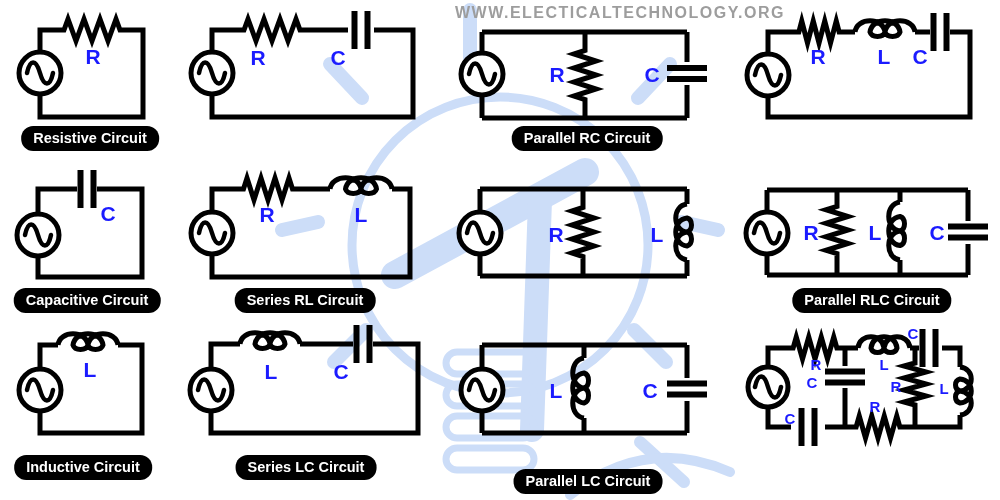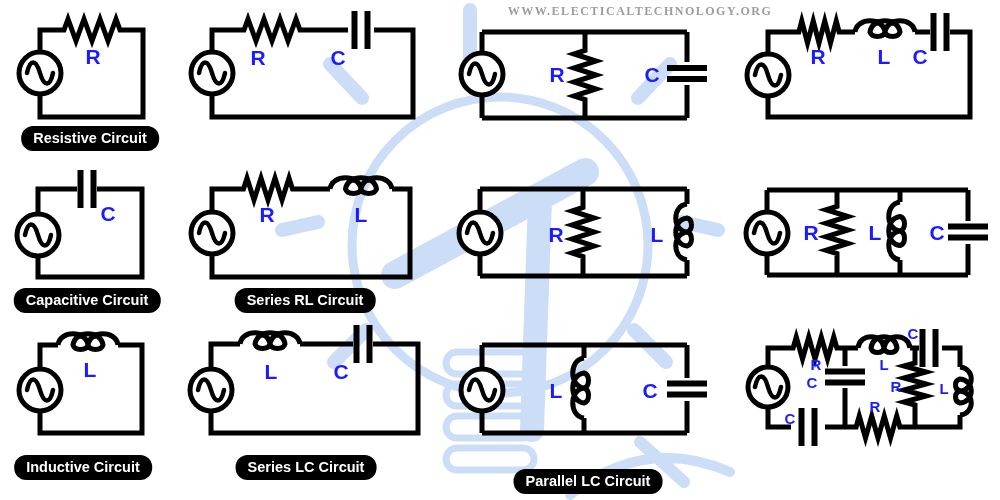--- a/index.html
+++ b/index.html
@@ -1,21 +1,21 @@
 <!DOCTYPE html>
 <html style="--bulb: #ccddf8; --wm-text: #9d9d9d; --badge-bg: #000000; --badge-text: #ffffff;"><head>
 <meta charset="utf-8">
 <style>
   html,body{margin:0;padding:0;background:#fff;}
   #canvas{position:relative;width:1000px;height:500px;background:#fff;overflow:hidden;
           font-family:"Liberation Sans",sans-serif;}
   #canvas svg{position:absolute;left:0;top:0;}
-  .site{position:absolute;top:4px;left:640px;transform:translateX(-50%);
-        font-weight:bold;font-size:12px;letter-spacing:1.5px;color:var(--wm-text,#9d9d9d);
-        white-space:nowrap;z-index:3;font-family:Liberation Serif, serif;}
+  .site{position:absolute;top:4px;left:620px;transform:translateX(-50%);
+        font-weight:bold;font-size:16px;letter-spacing:1.5px;color:var(--wm-text,#9d9d9d);
+        white-space:nowrap;z-index:3;}
   .badge{position:absolute;transform:translateX(-50%);background:var(--badge-bg,#000);
          color:var(--badge-text,#fff);font-weight:bold;font-size:14.5px;line-height:1;
          padding:5px 12px;white-space:nowrap;z-index:4;border-radius:12px;}
   #bulb{z-index:0;}
   #circuits{z-index:2;}
 </style>
 </head>
 <body>
 
 <div id="canvas">
@@ -168,18 +168,20 @@
         <text x="913" y="339" text-anchor="middle" fill="#1b1bff" font-family="&quot;Liberation Sans&quot;,sans-serif" font-weight="bold" font-size="15">C</text>
         <text x="812" y="388" text-anchor="middle" fill="#1b1bff" font-family="&quot;Liberation Sans&quot;,sans-serif" font-weight="bold" font-size="15">C</text>
         <text x="790" y="424" text-anchor="middle" fill="#1b1bff" font-family="&quot;Liberation Sans&quot;,sans-serif" font-weight="bold" font-size="15">C</text>
         <text x="875" y="412" text-anchor="middle" fill="#1b1bff" font-family="&quot;Liberation Sans&quot;,sans-serif" font-weight="bold" font-size="15">R</text>
         <text x="896" y="392" text-anchor="middle" fill="#1b1bff" font-family="&quot;Liberation Sans&quot;,sans-serif" font-weight="bold" font-size="15">R</text>
         <text x="944" y="394" text-anchor="middle" fill="#1b1bff" font-family="&quot;Liberation Sans&quot;,sans-serif" font-weight="bold" font-size="15">L</text>
       </g>
     </svg>
 
   <div class="badge" style="left:90px;top:126px">Resistive Circuit</div>
+  <div class="badge" style="left:587px;top:126px">Parallel RC Circuit</div>
   <div class="badge" style="left:87px;top:288px">Capacitive Circuit</div>
   <div class="badge" style="left:305px;top:288px">Series RL Circuit</div>
+  <div class="badge" style="left:872px;top:288px">Parallel RLC Circuit</div>
   <div class="badge" style="left:83px;top:455px">Inductive Circuit</div>
   <div class="badge" style="left:306px;top:455px">Series LC Circuit</div>
   <div class="badge" style="left:588px;top:469px">Parallel LC Circuit</div>
 </div>
 
 </body></html>

